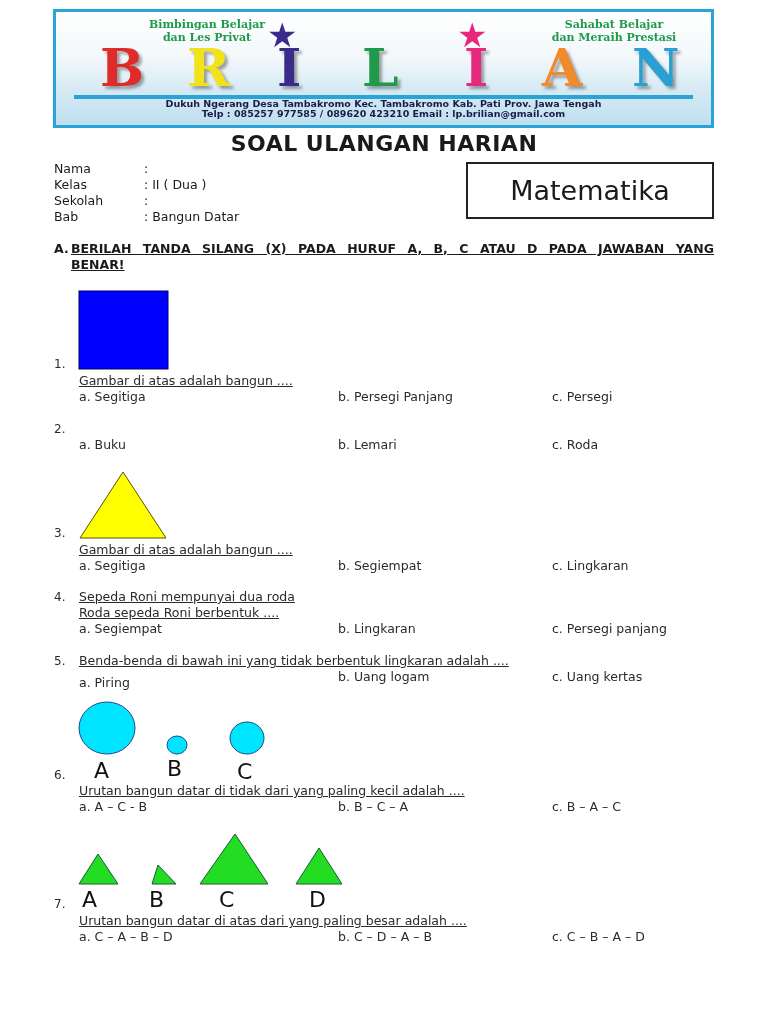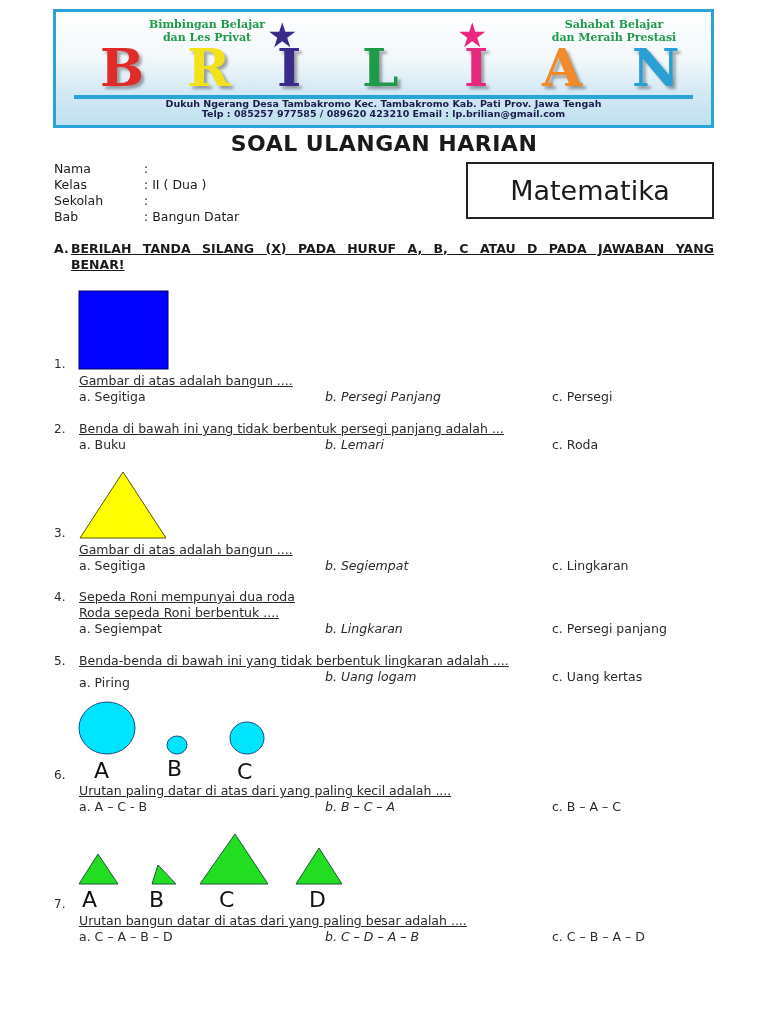--- a/index.html
+++ b/index.html
@@ -30,21 +30,21 @@
   .instr { position: absolute; left: 54px; top: 241px; width: 660px; font-weight: bold; font-size: 12.5px; line-height: 16px; }
   .instr .letter-a { position: absolute; left: 0; top: 0; }
   .instr .txt { margin-left: 17px; text-decoration: underline; text-align: justify; text-align-last: justify; }
   .instr .txt2 { margin-left: 17px; text-decoration: underline; }
 
   
   .q { position: absolute; left: 54px; width: 660px; font-size: 12.5px; color: #2a2a2a; }
   .num { position: absolute; left: 0; font-size: 12px; }
   .line { position: absolute; left: 25px; white-space: nowrap; text-decoration: underline; }
   .opt { position: absolute; white-space: nowrap; }
-  .opt.a { left: 25px; } .opt.b { left: 271px; font-style: italic; } .opt.c { left: 498px; }
+  .opt.a { left: 25px; } .opt.b { left: 284px; } .opt.c { left: 498px; }
   .shape-label { position: absolute; font-size: 22px; color: #111; }
 </style>
 </head>
 <body>
 
 <div class="banner">
   <div class="tag left">
     <div>Bimbingan Belajar</div>
     <div>dan Les Privat</div>
   </div>
@@ -103,21 +103,20 @@
   </svg>
   <span class="num" style="top:67px">1.</span>
   <span class="line" style="top:83px">Gambar di atas adalah bangun ....</span>
   <span class="opt a" style="top:99px">a. Segitiga</span>
   <span class="opt b" style="top:99px">b. Persegi Panjang</span>
   <span class="opt c" style="top:99px">c. Persegi</span>
 </div>
 
 <div class="q" style="top:421px;height:40px">
   <span class="num" style="top:1px">2.</span>
-  <span class="line" style="top:0">Benda di bawah ini yang tidak berbentuk persegi panjang adalah ...</span>
   <span class="opt a" style="top:16px">a. Buku</span>
   <span class="opt b" style="top:16px">b. Lemari</span>
   <span class="opt c" style="top:16px">c. Roda</span>
 </div>
 
 <div class="q" style="top:470px;height:110px">
   <svg style="position:absolute;left:24px;top:0" width="92" height="70">
     <polygon points="45,2 88,68 2,68" fill="#ffff00" stroke="#555500" stroke-width="1"></polygon>
   </svg>
   <span class="num" style="top:56px">3.</span>
@@ -147,21 +146,21 @@
 <div class="q" style="top:700px;height:118px">
   <svg style="position:absolute;left:24px;top:0" width="200" height="60">
     <ellipse cx="29" cy="28" rx="28" ry="26" fill="#00e5ff" stroke="#1a4a88" stroke-width="1"></ellipse>
     <ellipse cx="99" cy="45" rx="10" ry="9" fill="#00e5ff" stroke="#1a4a88" stroke-width="1"></ellipse>
     <ellipse cx="169" cy="38" rx="17" ry="16" fill="#00e5ff" stroke="#1a4a88" stroke-width="1"></ellipse>
   </svg>
   <span class="shape-label" style="left:40px;top:58px">A</span>
   <span class="shape-label" style="left:113px;top:56px">B</span>
   <span class="shape-label" style="left:183px;top:59px">C</span>
   <span class="num" style="top:68px">6.</span>
-  <span class="line" style="top:83px">Urutan paling datar di atas dari yang paling kecil adalah ....</span>
+  <span class="line" style="top:83px">Urutan bangun datar di tidak dari yang paling kecil adalah ....</span>
   <span class="opt a" style="top:99px">a. A – C - B</span>
   <span class="opt b" style="top:99px">b. B – C – A</span>
   <span class="opt c" style="top:99px">c. B – A – C</span>
 </div>
 
 <div class="q" style="top:830px;height:120px">
   <svg style="position:absolute;left:24px;top:0" width="280" height="60">
     <polygon points="20,24 40,54 1,54" fill="#22dd22" stroke="#1a5a3a" stroke-width="1"></polygon>
     <polygon points="80,35 98,54 74,54" fill="#22dd22" stroke="#1a5a3a" stroke-width="1"></polygon>
     <polygon points="157,4 190,54 122,54" fill="#22dd22" stroke="#1a5a3a" stroke-width="1"></polygon>

